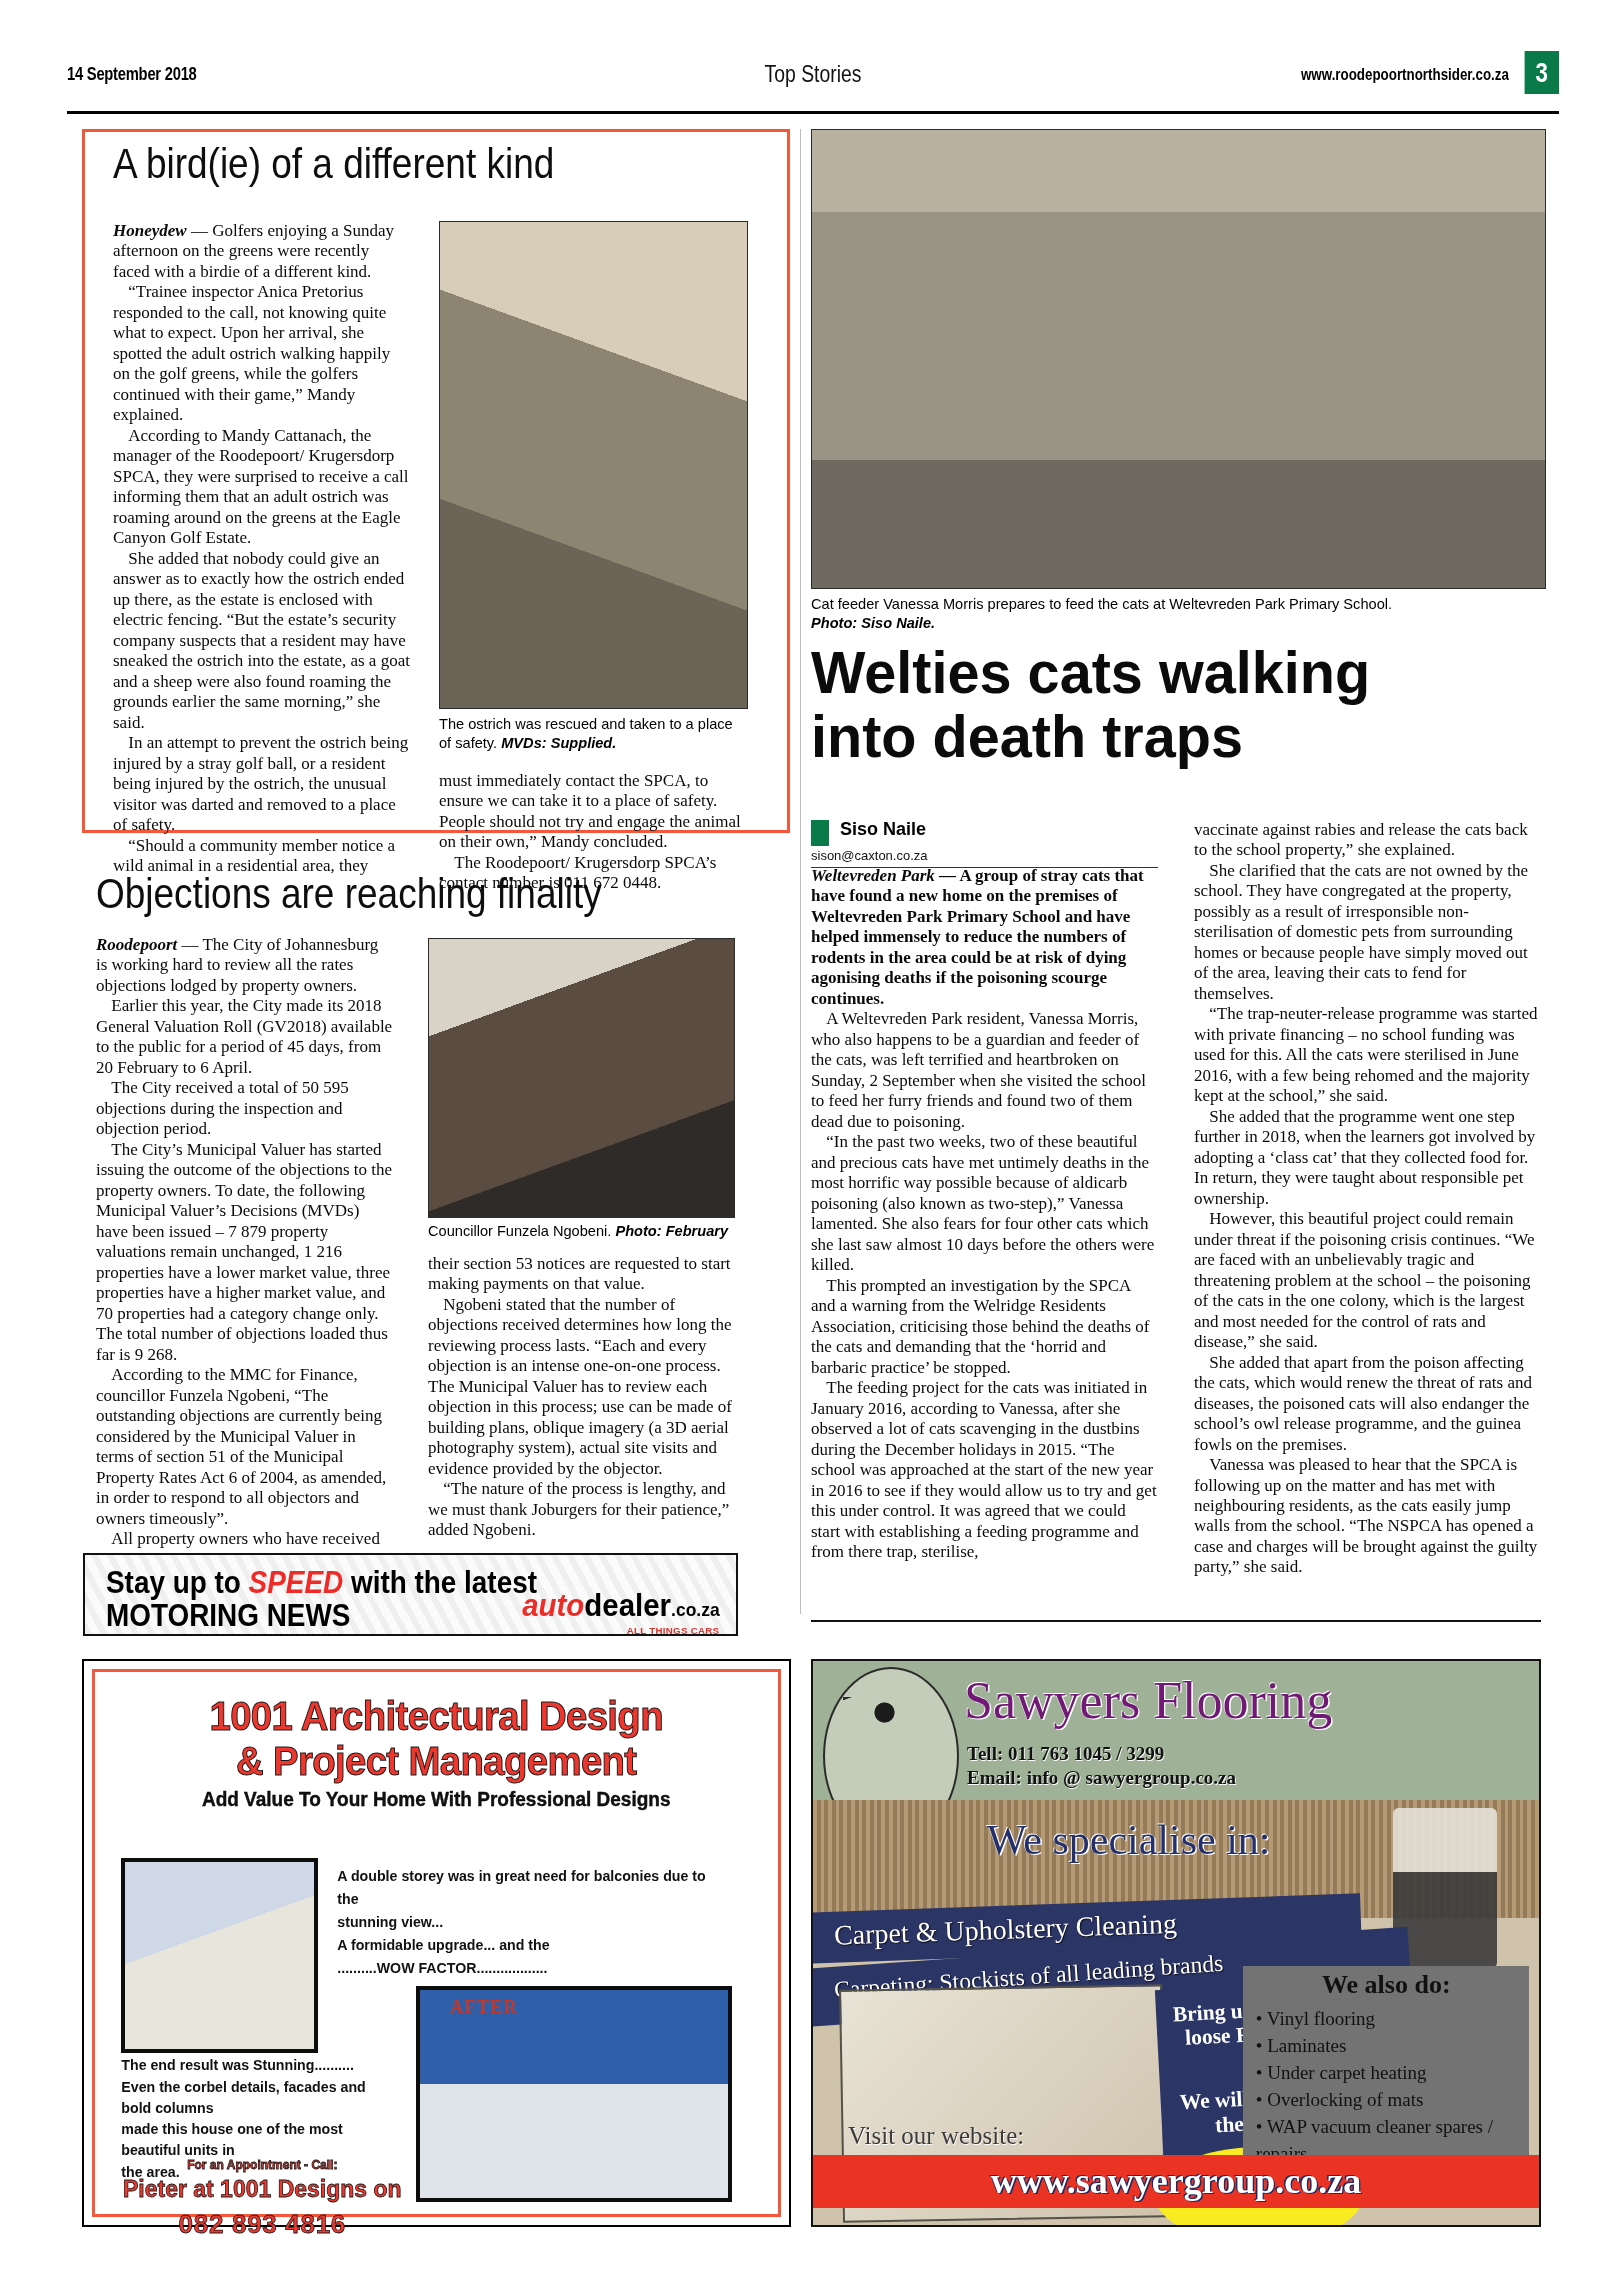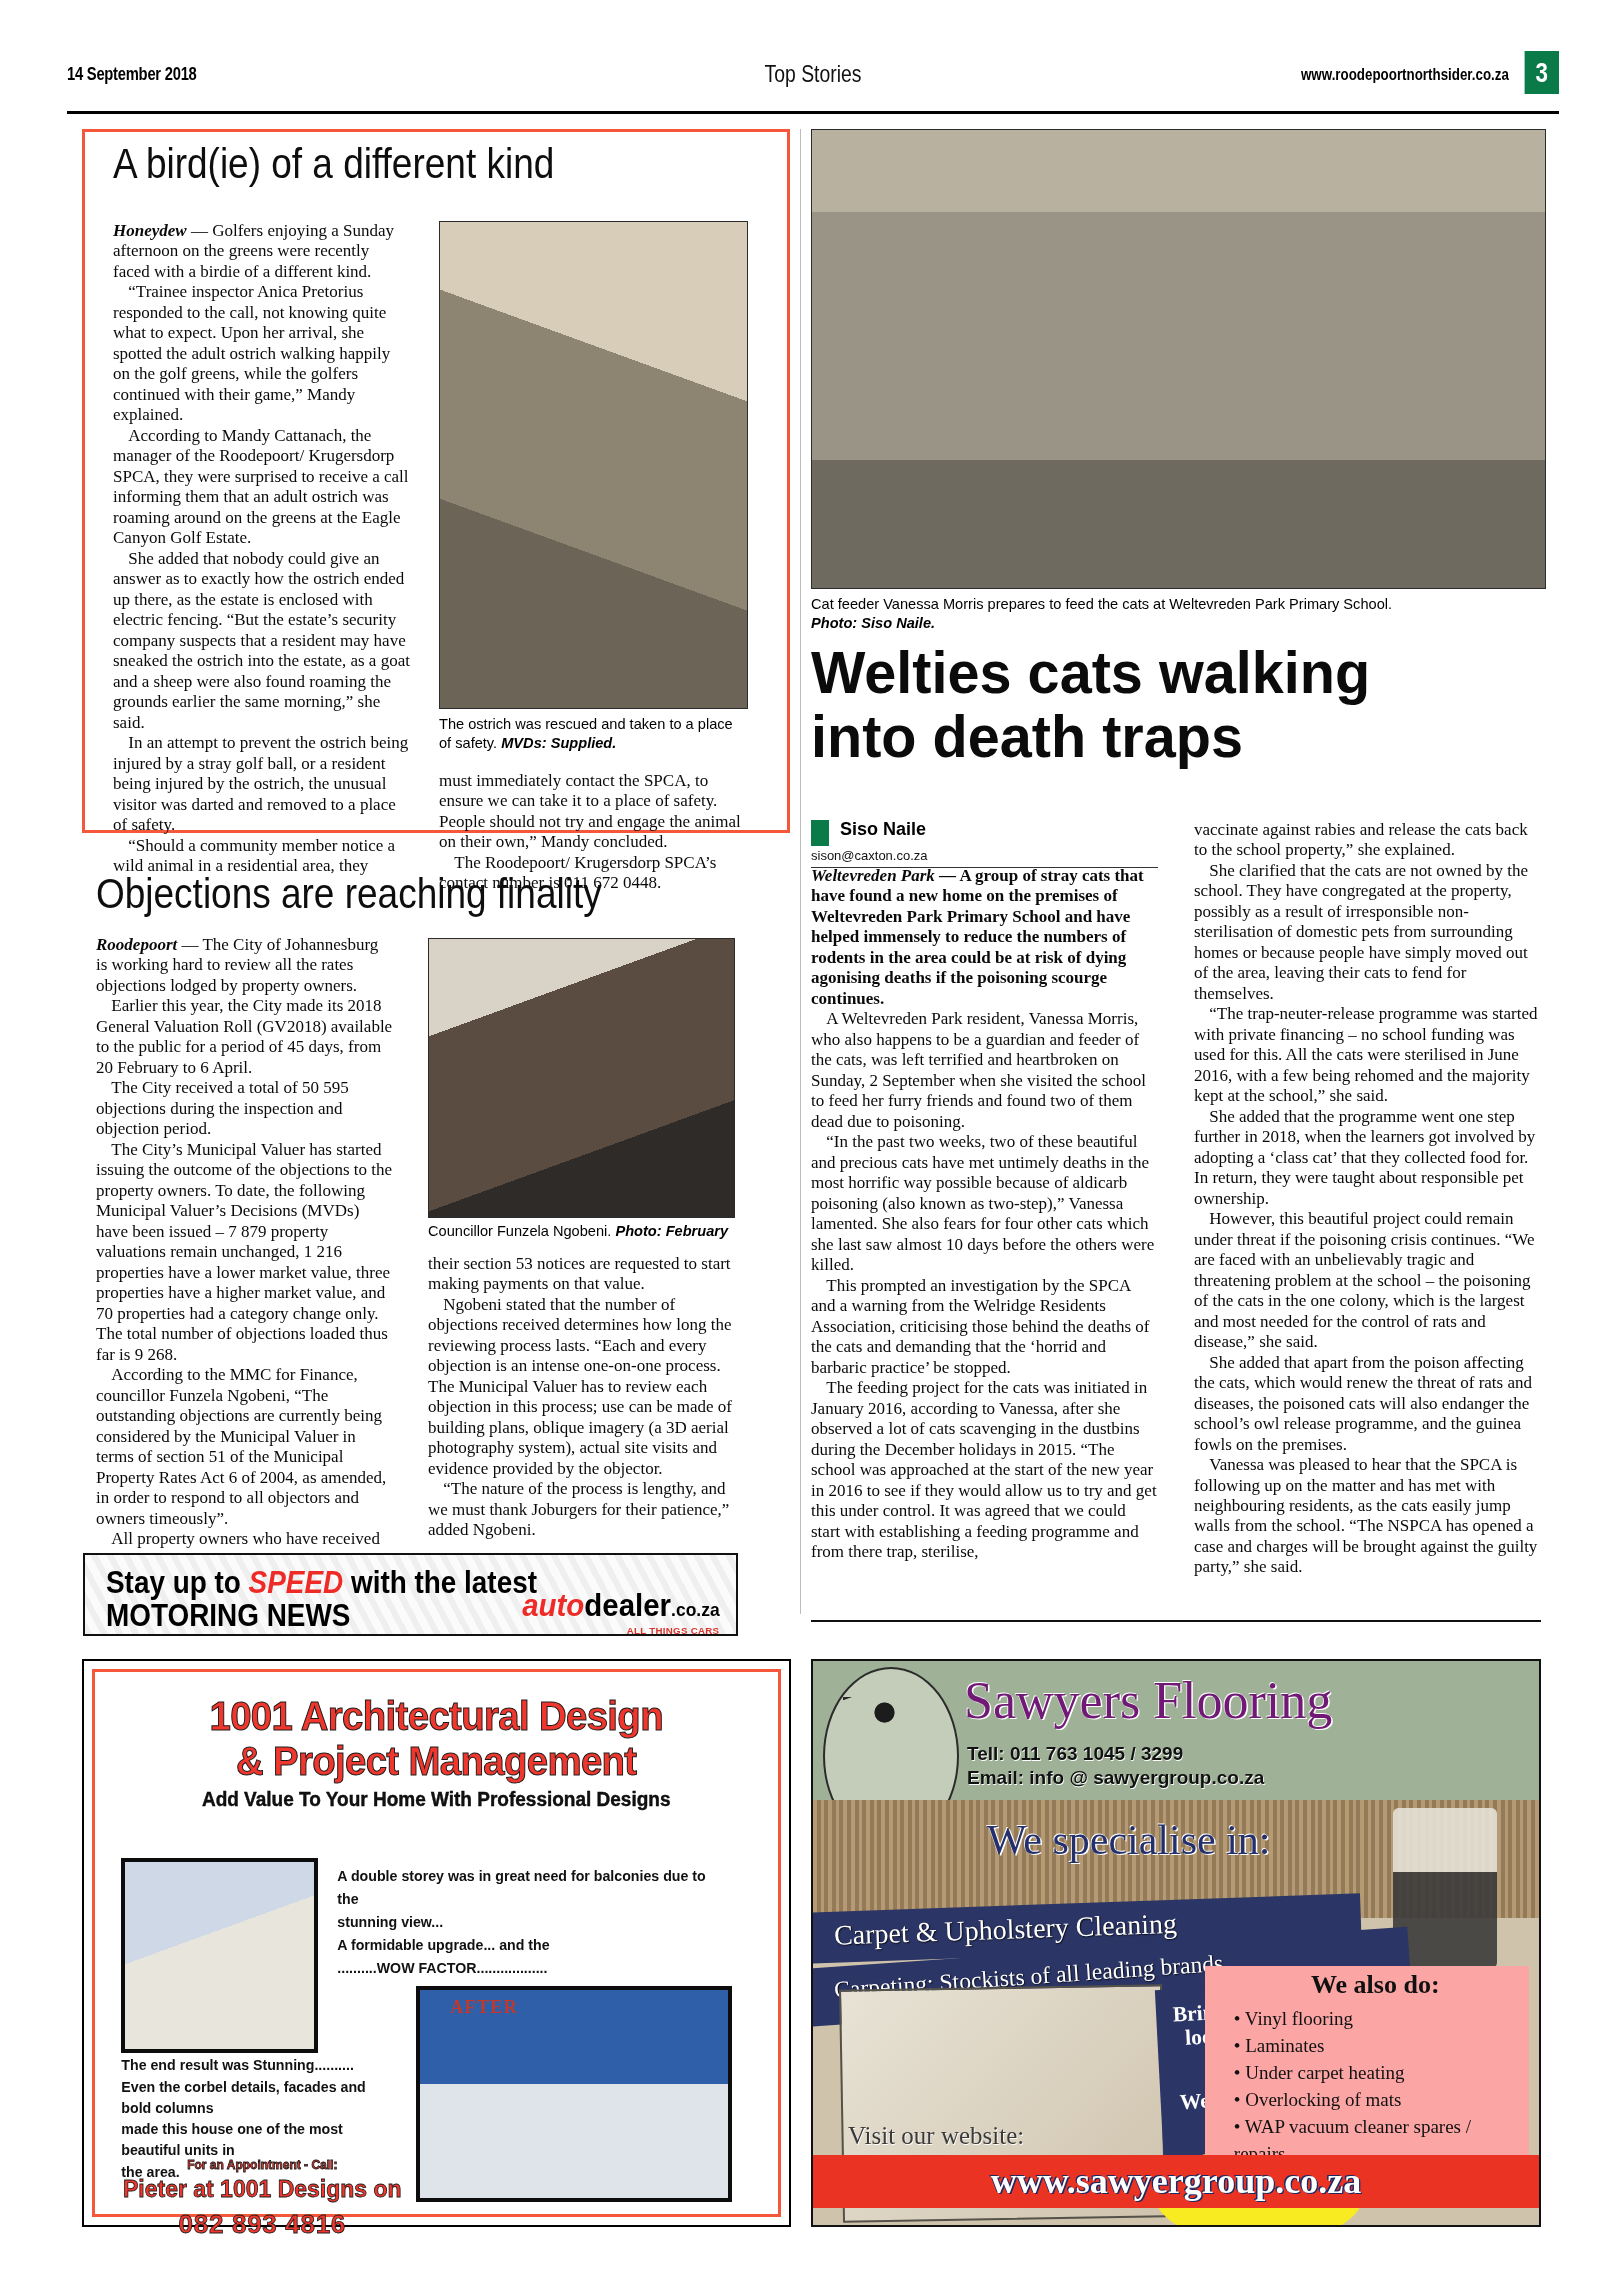--- a/index.html
+++ b/index.html
@@ -94,21 +94,21 @@
   .sw-top{position:absolute;left:0;top:0;right:0;height:139px;background:#9fb298;}
   .sw-logo{position:absolute;left:9.7px;top:5.6px;width:132px;height:174px;border-radius:50%;
     background:#c3cdb9;border:2.1px solid #2b2b2b;overflow:hidden;}
   .sw-logo .fig{position:absolute;left:18px;top:28px;width:83px;height:111px;
     background:
       radial-gradient(circle at 50% 14%,#1c1c1c 0 9.7px,transparent 10.4px),
       linear-gradient(160deg,#2b2b2b 0 2.8px,transparent 3.5px);
   }
   .sw-title{position:absolute;left:151px;top:9.7px;font-family:"Liberation Serif",serif;font-size:52px;
     color:#701a75;text-shadow:1.4px 1.4px 0 #fff, -0.7px -0.7px 0 #fff;}
-  .sw-tel,.sw-mail{position:absolute;left:154px;font-family:Liberation Sans, sans-serif;font-weight:bold;
+  .sw-tel,.sw-mail{position:absolute;left:154px;font-family:Liberation Serif, serif;font-weight:bold;
     font-size:19px;color:#111;text-shadow:0.7px 0.7px 0 #fff;}
   .sw-tel{top:82px;} .sw-mail{top:106px;}
   .sw-mid{position:absolute;left:0;top:139px;right:0;height:118px;
     background:repeating-linear-gradient(90deg,#b59a74 0 3.5px,#937a58 3.5px 7.6px);}
   .sw-spec{position:absolute;left:174px;top:155px;font-family:"Liberation Serif",serif;font-size:42px;
     color:#23306b;text-shadow:1.4px 1.4px 0 #fff,-0.7px -0.7px 0 #fff;}
   .sw-bar1{position:absolute;left:-7px;top:242px;width:555px;height:51px;background:#2b3566;
     transform:rotate(-2deg);}
   .sw-bar1 span{position:absolute;left:28px;top:8.3px;color:#fff;font-family:"Liberation Serif",serif;
     font-size:28px;text-shadow:0.7px 0.7px 1.4px #000;white-space:nowrap;}
@@ -121,21 +121,21 @@
   .sw-rugs{position:absolute;left:28px;top:326px;width:319px;height:229px;
     background:linear-gradient(135deg,#e8e3d6,#cfc3ad);border:2.1px solid #55524a;transform:rotate(-1deg);}
   .sw-bring{position:absolute;left:347px;top:325px;width:160px;height:201px;background:#2b3566;
     transform:rotate(-3deg);}
   .sw-bring div{color:#fff;text-align:center;font-family:"Liberation Serif",serif;font-weight:bold;font-size:21.5px;}
   .sw-bring .b1{margin-top:12.5px;line-height:1.15;}
   .sw-bring .b2{margin-top:39px;line-height:1.15;}
   .sw-oval{position:absolute;left:342px;top:486px;width:208px;height:97px;border-radius:50%;background:#f9eb21;}
   .sw-oval p{margin:0;padding-top:18px;text-align:center;font-family:"Liberation Serif",serif;font-weight:bold;
     font-size:14px;line-height:1.25;color:#111;}
-  .sw-panel{position:absolute;right:9.7px;top:305px;width:308px;height:229px;background:#fca5a5;padding-left:16px;}
+  .sw-panel{position:absolute;right:9.7px;top:305px;width:286px;height:229px;background:#737373;}
   .sw-panel h3{margin:4.2px 0 5.6px 0;text-align:center;font-family:"Liberation Serif",serif;font-size:26px;color:#111;}
   .sw-panel ul{margin:0;padding:0 7px 0 12.5px;list-style:none;}
   .sw-panel li{font-family:"Liberation Serif",serif;font-size:19px;line-height:1.42;color:#111;}
   .sw-visit{position:absolute;left:35px;bottom:75px;font-family:"Liberation Serif",serif;font-size:25px;
     color:#3a3a3a;text-shadow:0.7px 0.7px 0 #fff;text-align:right;}
   .sw-footer{position:absolute;left:0;right:0;bottom:16.7px;height:53px;background:#ea3323;}
   .sw-footer span{display:block;text-align:center;line-height:53px;color:#fff;font-family:"Liberation Serif",serif;
     font-weight:bold;font-size:36px;text-shadow:1.4px 1.4px 0 #1b2a63,-1.4px -1.4px 0 #1b2a63;}
 
   

